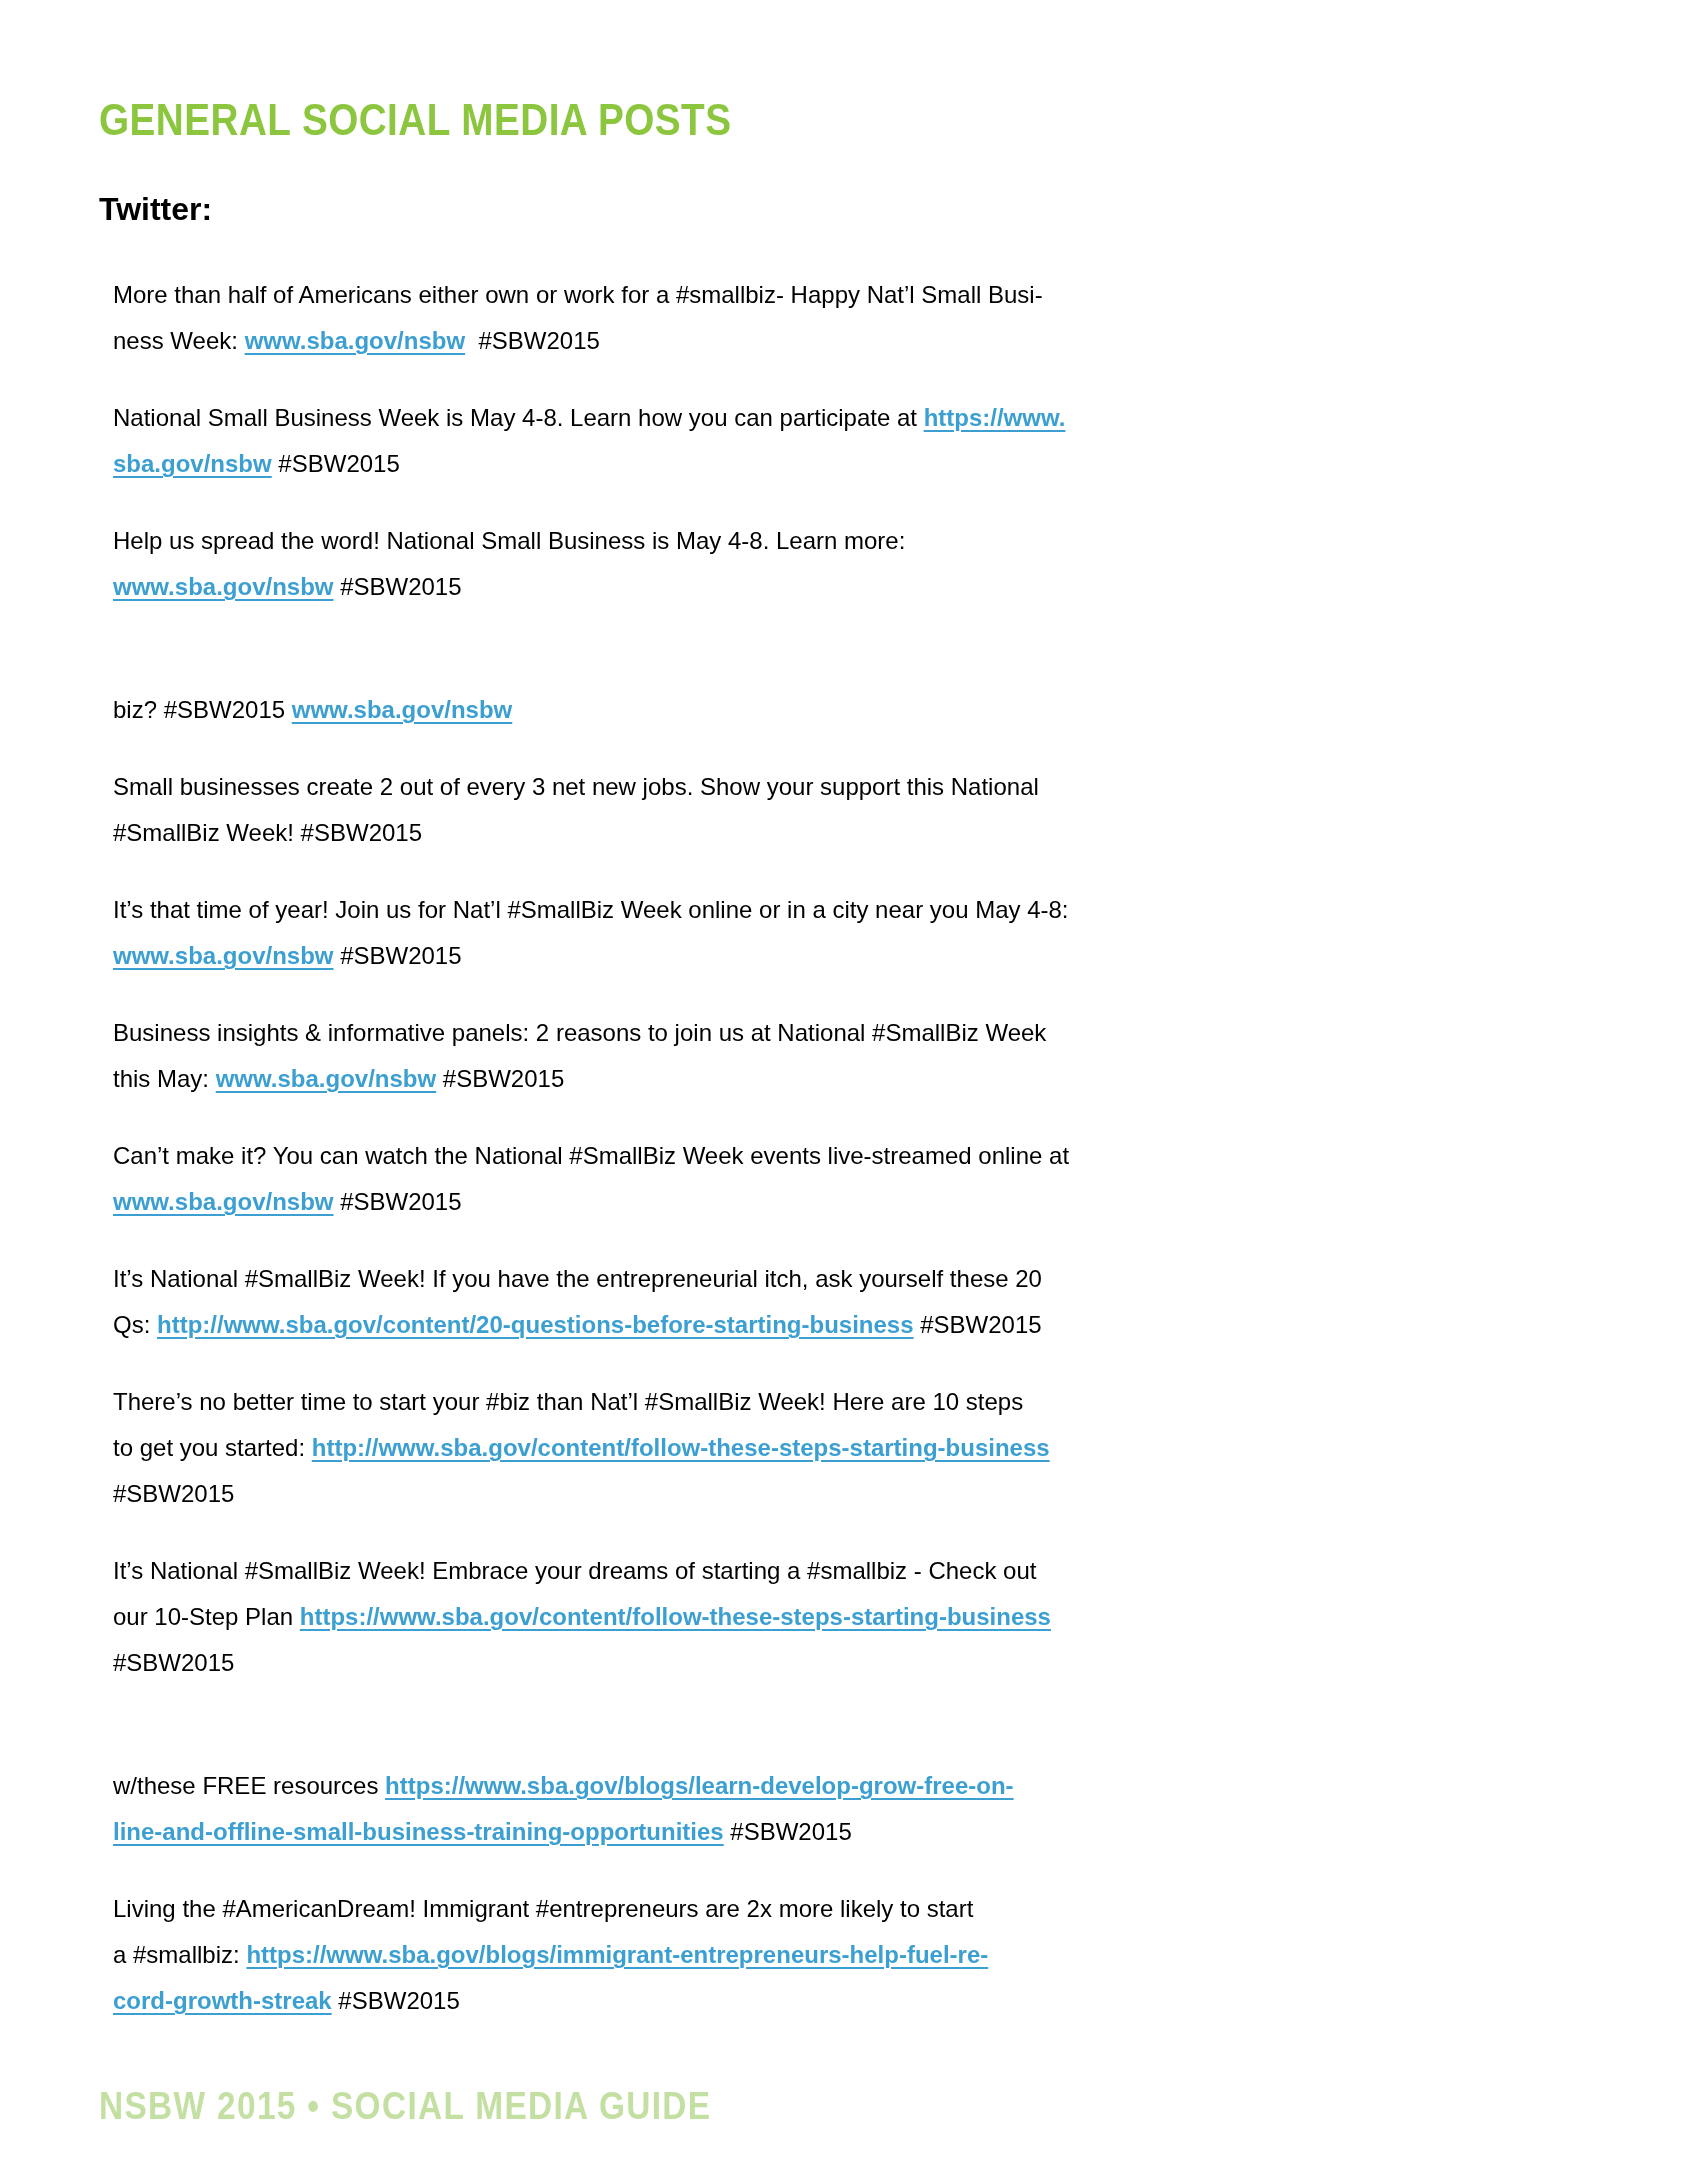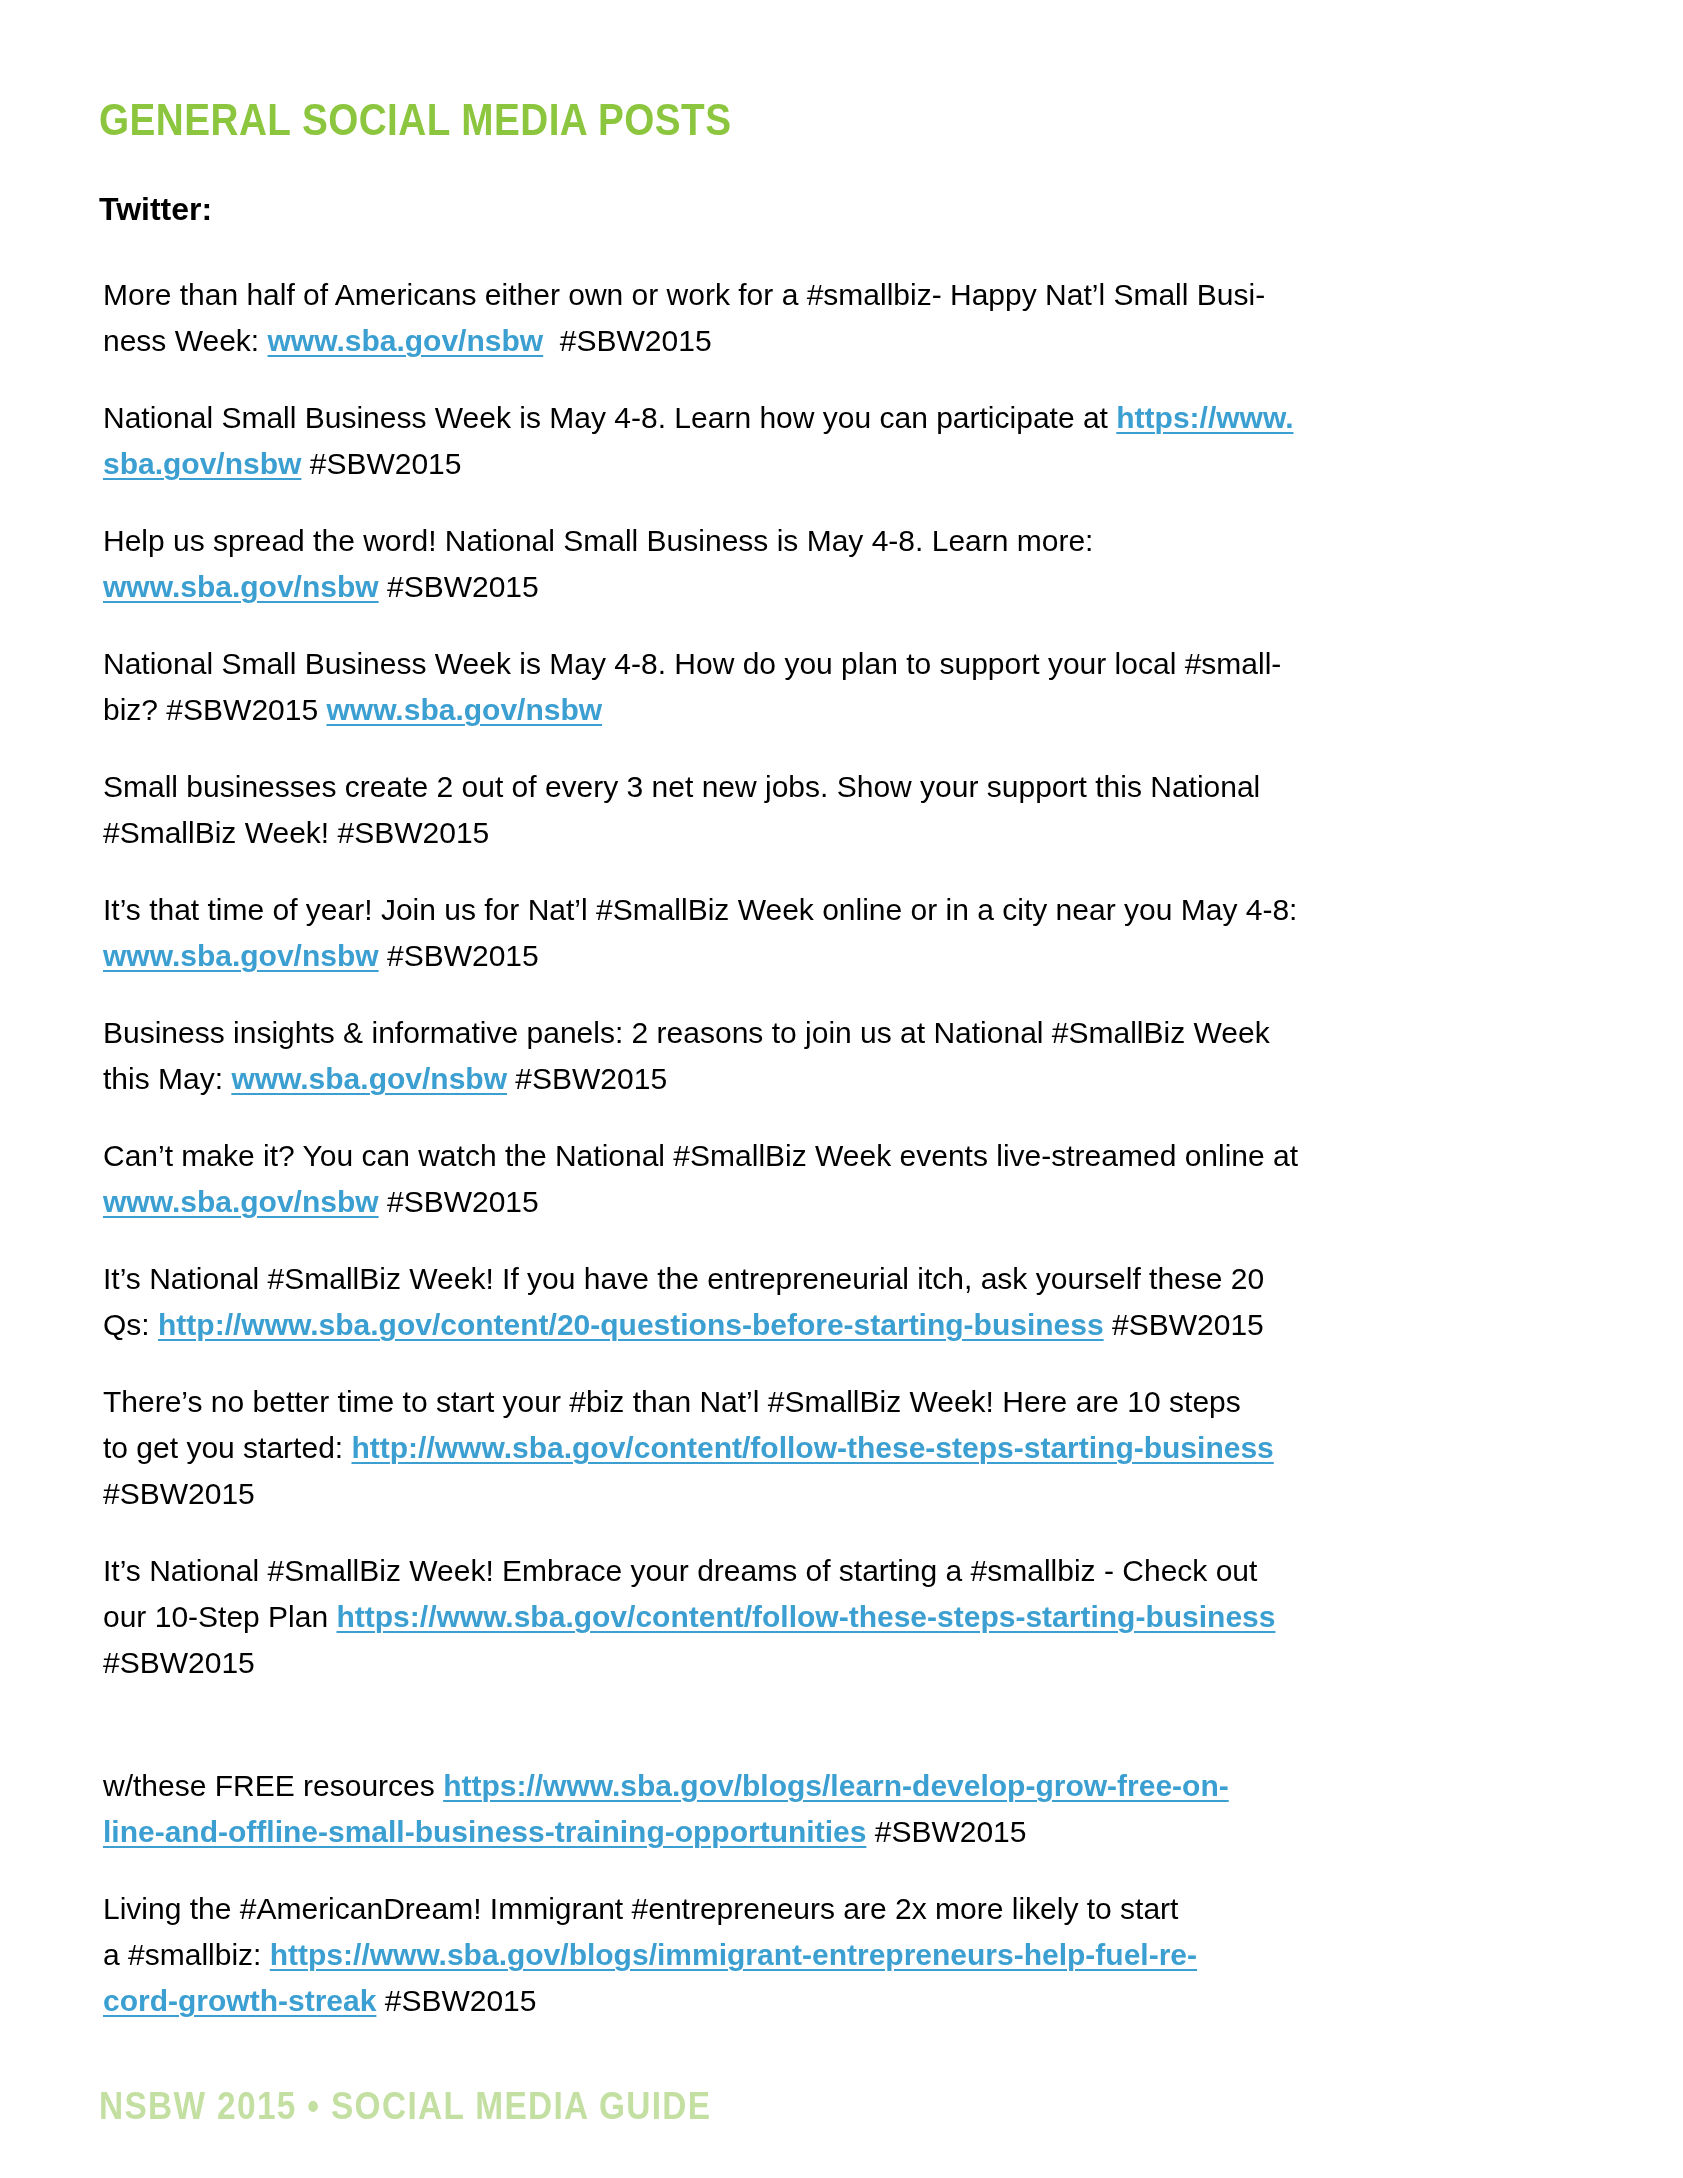--- a/index.html
+++ b/index.html
@@ -35,22 +35,22 @@
     white-space:nowrap;
   }
   .section-heading{
     margin:4px 0 44px 0;
     font-size:32px;
     line-height:1.2;
     font-weight:bold;
     color:var(--body-black);
   }
   .post{
-    margin:0 0 31px 4px;
-    font-size:30px;
+    margin:0 0 31px 14px;
+    font-size:24px;
     line-height:46px;
     color:var(--body-black);
     white-space:pre-wrap;
   }
   .post a{
     color:var(--link-blue);
     font-weight:bold;
     text-decoration:underline;
     text-decoration-thickness:2px;
     text-underline-offset:4px;
@@ -72,21 +72,21 @@
 <body>
 
 <div class="page">
   <div class="content">
     <h1 class="doc-heading">GENERAL SOCIAL MEDIA POSTS</h1>
     <h2 class="section-heading">Twitter:</h2>
     <div id="posts">
         <p class="post"><span>More than half of Americans either own or work for a #smallbiz- Happy Nat’l Small Busi-</span><br><span>ness Week: </span><a href="#">www.sba.gov/nsbw</a><span>&nbsp; #SBW2015</span></p>
         <p class="post"><span>National Small Business Week is May 4-8. Learn how you can participate at </span><a href="#">https://www.</a><br><a href="#">sba.gov/nsbw</a><span> #SBW2015</span></p>
         <p class="post"><span>Help us spread the word! National Small Business is May 4-8. Learn more:</span><br><a href="#">www.sba.gov/nsbw</a><span> #SBW2015</span></p>
-        <p class="post"><span>National Small Business Week is May 4-8. How do you plan to support your local #small-</span><br><span>biz? #SBW2015 </span><a href="#">www.sba.gov/nsbw</a></p>
+        <p class="post"><br><span>biz? #SBW2015 </span><a href="#">www.sba.gov/nsbw</a></p>
         <p class="post"><span>Small businesses create 2 out of every 3 net new jobs. Show your support this National</span><br><span>#SmallBiz Week! #SBW2015</span></p>
         <p class="post"><span>It’s that time of year! Join us for Nat’l #SmallBiz Week online or in a city near you May 4-8:</span><br><a href="#">www.sba.gov/nsbw</a><span> #SBW2015</span></p>
         <p class="post"><span>Business insights &amp; informative panels: 2 reasons to join us at National #SmallBiz Week</span><br><span>this May: </span><a href="#">www.sba.gov/nsbw</a><span> #SBW2015</span></p>
         <p class="post"><span>Can’t make it? You can watch the National #SmallBiz Week events live-streamed online at</span><br><a href="#">www.sba.gov/nsbw</a><span> #SBW2015</span></p>
         <p class="post"><span>It’s National #SmallBiz Week! If you have the entrepreneurial itch, ask yourself these 20</span><br><span>Qs: </span><a href="#">http://www.sba.gov/content/20-questions-before-starting-business</a><span> #SBW2015</span></p>
         <p class="post"><span>There’s no better time to start your #biz than Nat’l #SmallBiz Week! Here are 10 steps</span><br><span>to get you started: </span><a href="#">http://www.sba.gov/content/follow-these-steps-starting-business</a><br><span>#SBW2015</span></p>
         <p class="post"><span>It’s National #SmallBiz Week! Embrace your dreams of starting a #smallbiz - Check out</span><br><span>our 10-Step Plan </span><a href="#">https://www.sba.gov/content/follow-these-steps-starting-business</a><br><span>#SBW2015</span></p>
         <p class="post"><br><span>w/these FREE resources </span><a href="#">https://www.sba.gov/blogs/learn-develop-grow-free-on-</a><br><a href="#">line-and-offline-small-business-training-opportunities</a><span> #SBW2015</span></p>
         <p class="post"><span>Living the #AmericanDream! Immigrant #entrepreneurs are 2x more likely to start</span><br><span>a #smallbiz: </span><a href="#">https://www.sba.gov/blogs/immigrant-entrepreneurs-help-fuel-re-</a><br><a href="#">cord-growth-streak</a><span> #SBW2015</span></p>
       </div>

